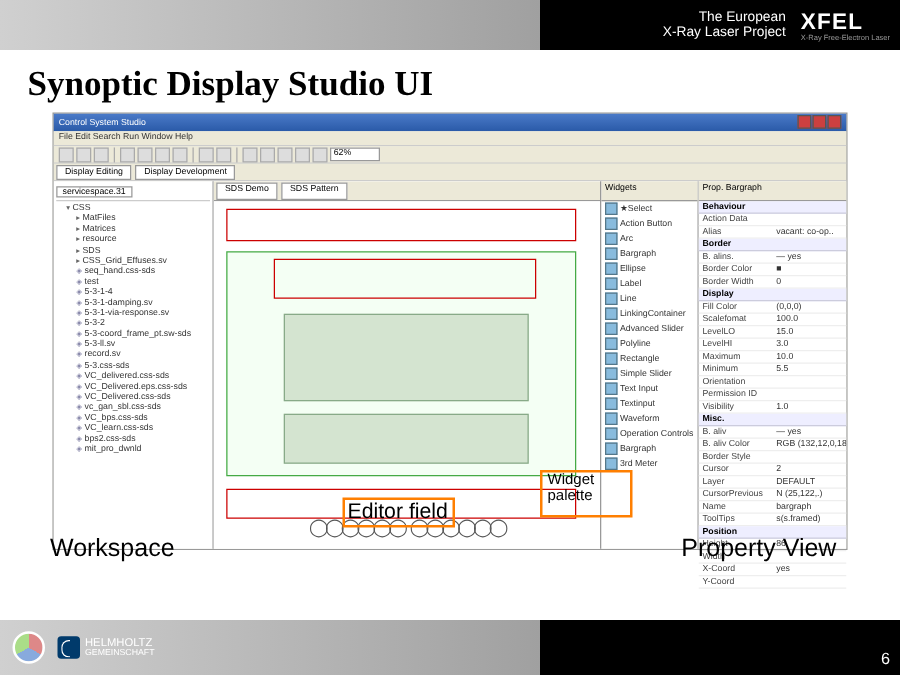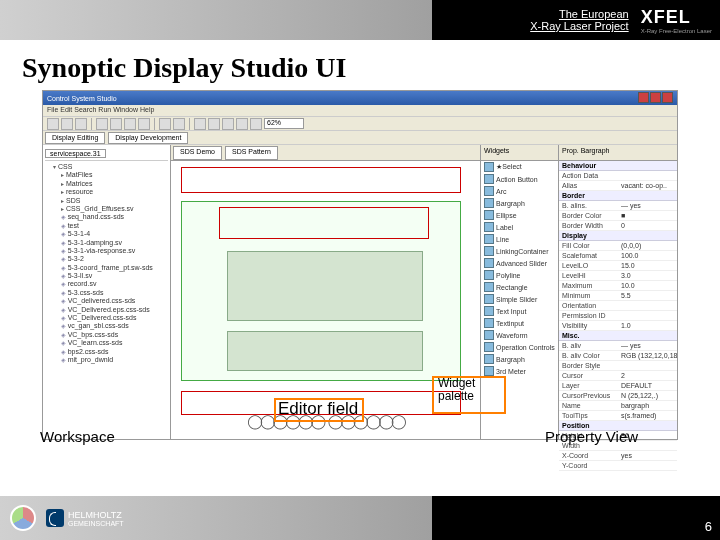--- a/index.html
+++ b/index.html
@@ -1,20 +1,20 @@
 <!DOCTYPE html>
 <html><head>
 <meta charset="utf-8">
 <style>
   * { margin: 0; padding: 0; box-sizing: border-box; }
   body { width: 720px; height: 540px; font-family: Arial, sans-serif; background: #fff; overflow: hidden; position: relative; }
 
   
   .header { height: 40px; background: linear-gradient(to right, #d0d0d0 0%, #a0a0a0 60%, #000 60%, #000 100%); display: flex; align-items: center; justify-content: flex-end; padding-right: 8px; }
-  .header-text { color: #fff; font-size: 11px; line-height: 1.1; text-align: right; margin-right: 12px; text-decoration: underline; }
+  .header-text { color: #fff; font-size: 11px; line-height: 1.1; text-align: right; margin-right: 12px; }
   .xfel-logo { color: #fff; font-weight: bold; font-size: 18px; letter-spacing: 1px; }
   .xfel-sub { color: #999; font-size: 6px; display: block; }
 
   
   .slide-title { font-size: 28px; font-weight: bold; color: #000; padding: 12px 22px 8px; font-family: Liberation Serif, serif; }
 
   
   .screenshot { position: absolute; top: 90px; left: 42px; width: 636px; height: 350px; background: #f5f5f0; border: 1px solid #999; font-size: 7px; }
   .ss-title { height: 14px; background: linear-gradient(#4a7ac8,#2a5aa8); color:#fff; display:flex; align-items:center; padding:0 4px; justify-content:space-between; }
   .ss-title-btns span { display:inline-block; width:11px; height:11px; background:#cc4040; margin-left:1px; border:1px solid #555;}
@@ -55,30 +55,30 @@
 
   
   .props { width: 118px; background:#fff; font-size:7px;}
   .props-head { height:16px; background:#ece9d8; border-bottom:1px solid #999; padding:2px 3px;}
   .prow { display:flex; border-bottom:1px solid #eee;}
   .pkey { width:50%; padding:1px 3px; color:#444; overflow:hidden; white-space:nowrap;}
   .pval { width:50%; padding:1px 3px; color:#333; overflow:hidden; white-space:nowrap;}
   .psec { background:#eef; font-weight:bold; padding:1px 3px; border-bottom:1px solid #ccd;}
 
   
-  .callout { position:absolute; font-size:15px; color:#000; font-family: Arial; }
+  .callout { position:absolute; font-size:20px; color:#000; font-family: Arial; }
   .co-box-editor { position:absolute; border:2px solid #ff7f00; width:90px; height:24px; left:274px; top:398px;}
   .co-box-palette { position:absolute; border:2px solid #ff7f00; width:74px; height:38px; left:432px; top:376px;}
 
   
   .footer { position:absolute; bottom:0; left:0; right:0; height:44px; background:linear-gradient(to right,#d0d0d0 0%,#a0a0a0 60%,#000 60%,#000 100%); display:flex; align-items:center; justify-content:space-between; padding:4px 10px;}
   .footer-left { font-size:9px; color:#333; line-height:1.2;}
   .footer-right { display:flex; align-items:center; gap:10px;}
   .desy-logo { width:26px; height:26px; border-radius:50%; background: conic-gradient(#d88 0 120deg,#8ad 120deg 240deg,#ad8 240deg 360deg); border:2px solid #fff;}
-  .helm-logo { display:flex; align-items:center; color:#fff; font-size:9px; gap:4px;}
+  .helm-logo { display:flex; align-items:flex-start; color:#fff; font-size:9px; gap:4px;}
   .helm-mark { width:18px; height:18px; background:#003a6b; border-radius:3px; position:relative;}
   .helm-mark::after { content:""; position:absolute; top:3px; left:3px; width:6px; height:12px; border:1.5px solid #fff; border-right:none; border-radius:6px 0 0 6px;}
   .slide-num { position:absolute; right:8px; bottom:6px; color:#fff; font-size:13px;}
 </style>
 </head>
 <body>
 
 <div class="header">
   <div class="header-text">
     <div>The European</div>

